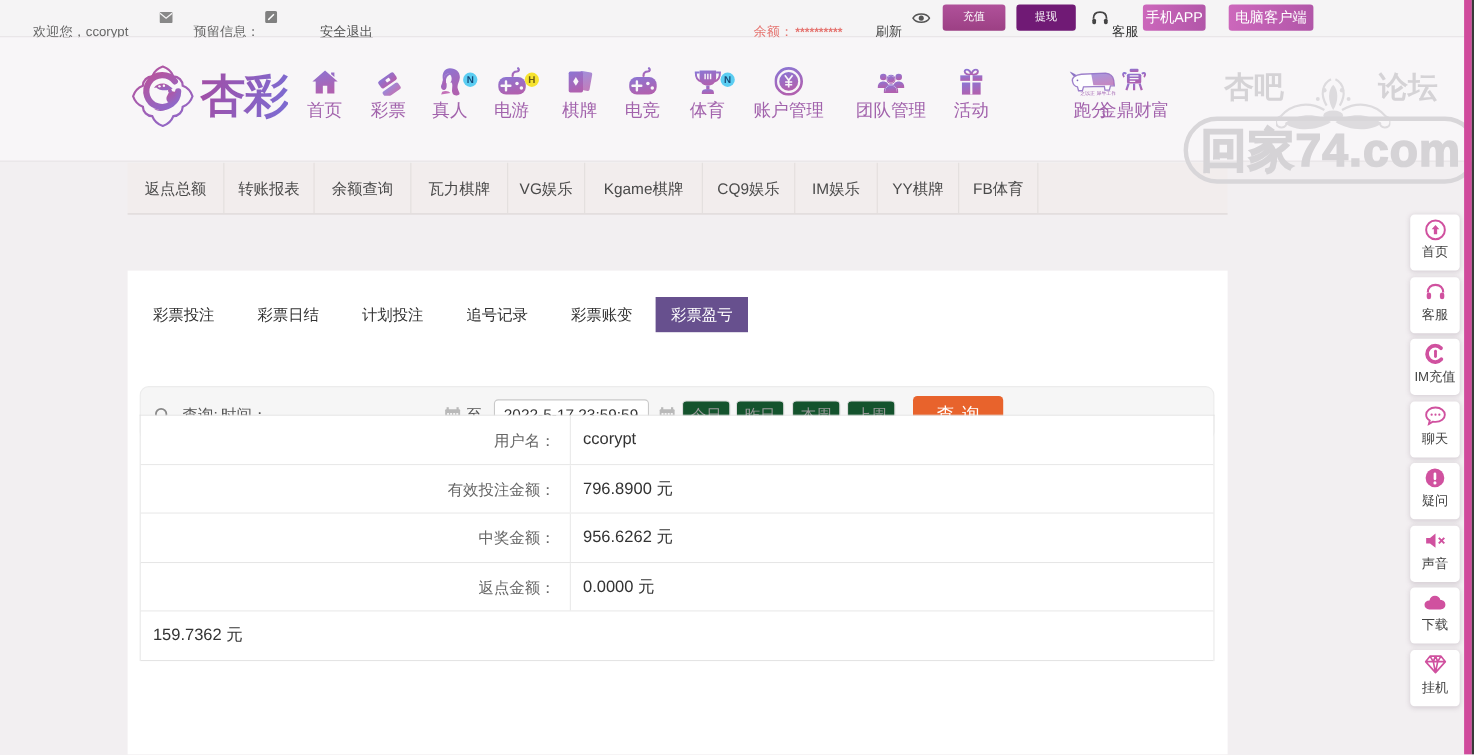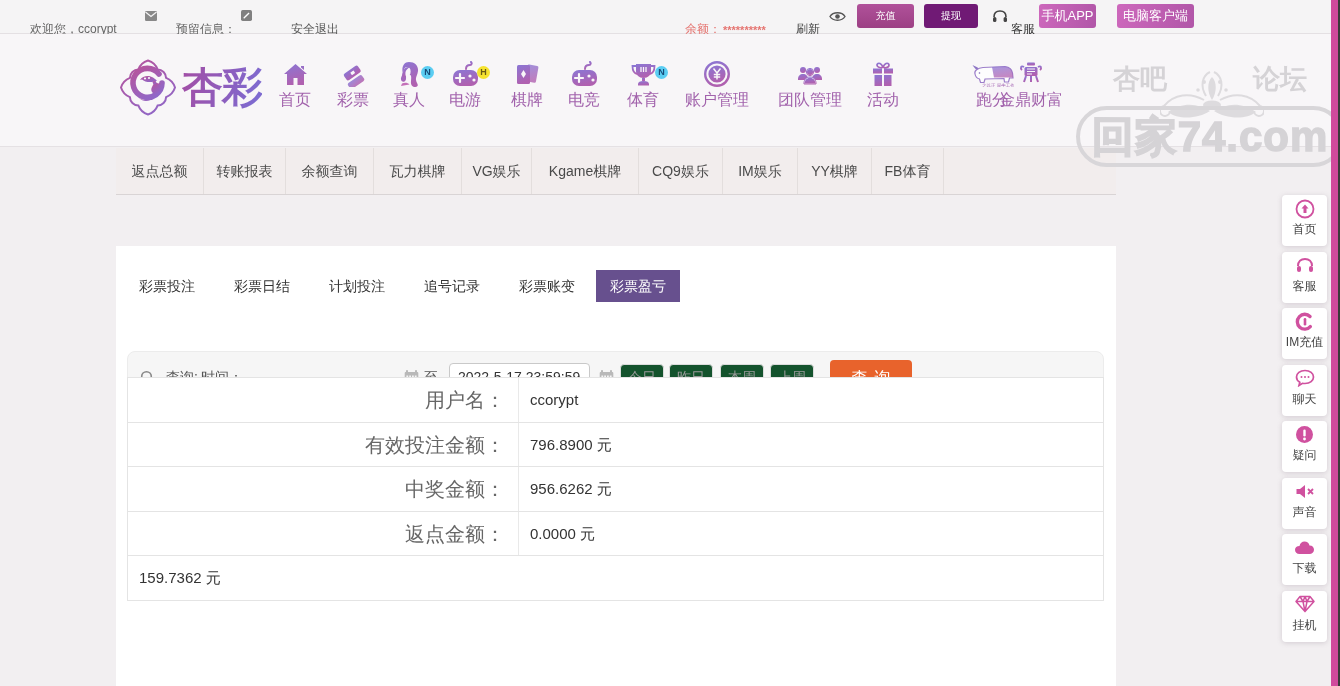--- a/index.html
+++ b/index.html
@@ -31,21 +31,21 @@
 .stab.act{background:#67508e;color:#fff;}
 
 #qbar{position:absolute;left:11px;top:62px;width:977px;height:50px;background:#f6f6f6;border:1px solid #ececec;border-radius:8px;margin-top:43px;}
 #qbar .q{position:absolute;top:17px;font-size:14px;color:#555;white-space:nowrap;}
 .inp{position:absolute;top:11px;width:141px;height:29px;border:1px solid #c9c9c9;border-radius:4px;background:#fff;font-size:14px;color:#333;padding-left:8px;line-height:27px;white-space:nowrap;overflow:hidden;}
 .dbtn{position:absolute;top:12px;width:44px;height:27px;border:1px solid #dcdcdc;border-radius:4px;background:#14532d;font-size:14px;color:#999;text-align:center;line-height:25px;}
 #qgo{position:absolute;left:702px;top:8px;width:82px;height:35px;background:#e8632c;border-radius:4px;color:#fff;font-size:16px;text-align:center;line-height:35px;letter-spacing:7px;text-indent:7px;}
 
 #tbl{position:absolute;left:11px;top:131px;width:977px;border:1px solid #e4e4e4;border-bottom:none;}
 .trr{display:flex;height:44.5px;border-bottom:1px solid #e4e4e4;background:#fff;}
-.trr .c1{width:391px;text-align:right;padding-right:13px;font-size:20px;color:#666;line-height:44px;border-right:1px solid #e9e9e9;}
+.trr .c1{width:391px;text-align:right;padding-right:13px;font-size:14px;color:#666;line-height:44px;border-right:1px solid #e9e9e9;}
 .trr .c2{flex:1;padding-left:11px;font-size:15px;color:#333;line-height:44px;}
 
 .rtb{position:absolute;left:1282px;width:45px;height:51px;background:#fff;border-radius:4px;box-shadow:0 1px 5px rgba(120,100,120,.25);text-align:center;}
 .rtb .ri{height:27px;display:flex;align-items:center;justify-content:center;}
 .rtb .rl{font-size:12px;color:#444;margin-top:-1px;}
 
 #wm{position:absolute;left:12px;top:0;width:1316px;height:686px;pointer-events:none;margin-top:20px;}
 .wmt{position:absolute;color:#d5d3d6;font-weight:bold;}
 #wmbox{position:absolute;left:1064px;top:86px;width:268px;height:61px;border:4px solid #d8d6d9;border-radius:31px;text-align:center;line-height:53px;font-size:42px;color:#d5d3d6;font-weight:bold;letter-spacing:1px;-webkit-text-stroke:1.5px #d5d3d6;}
 </style></head>

